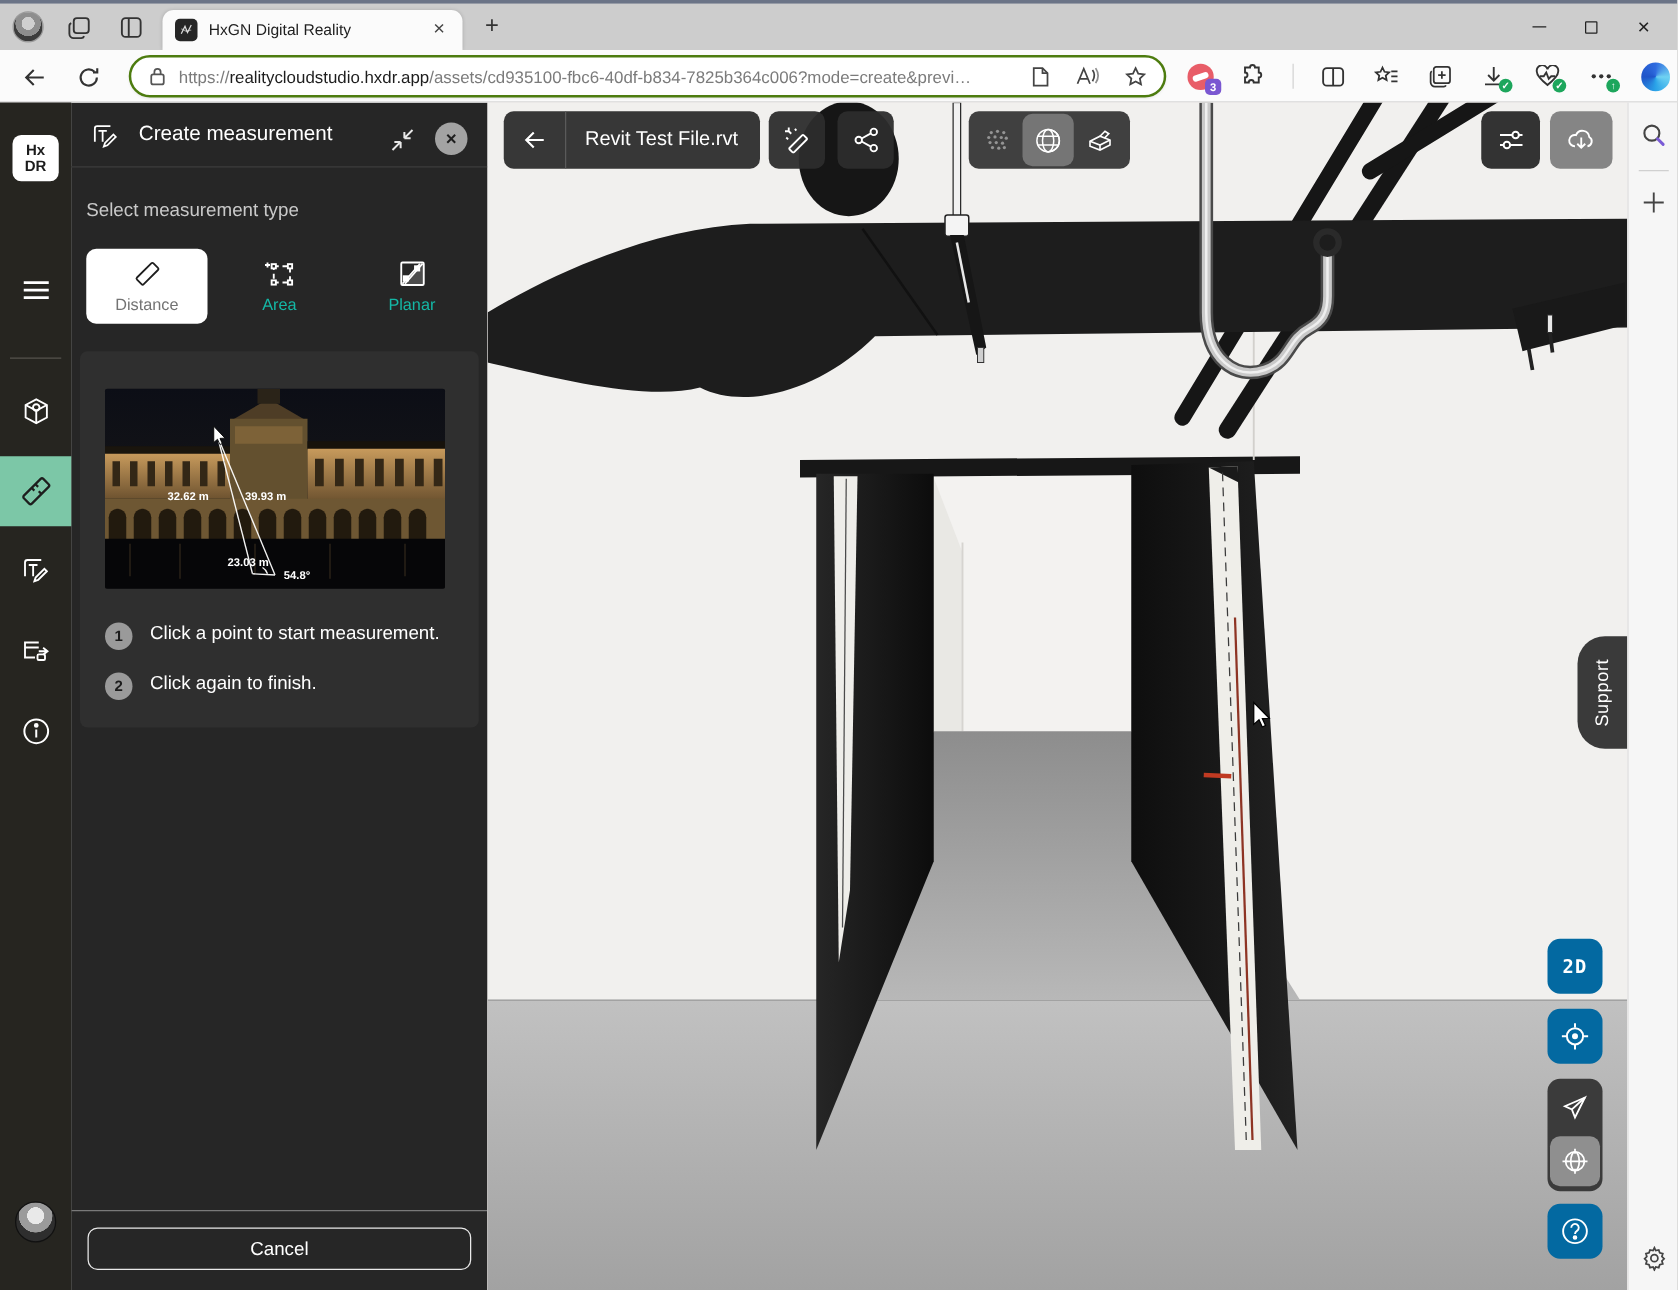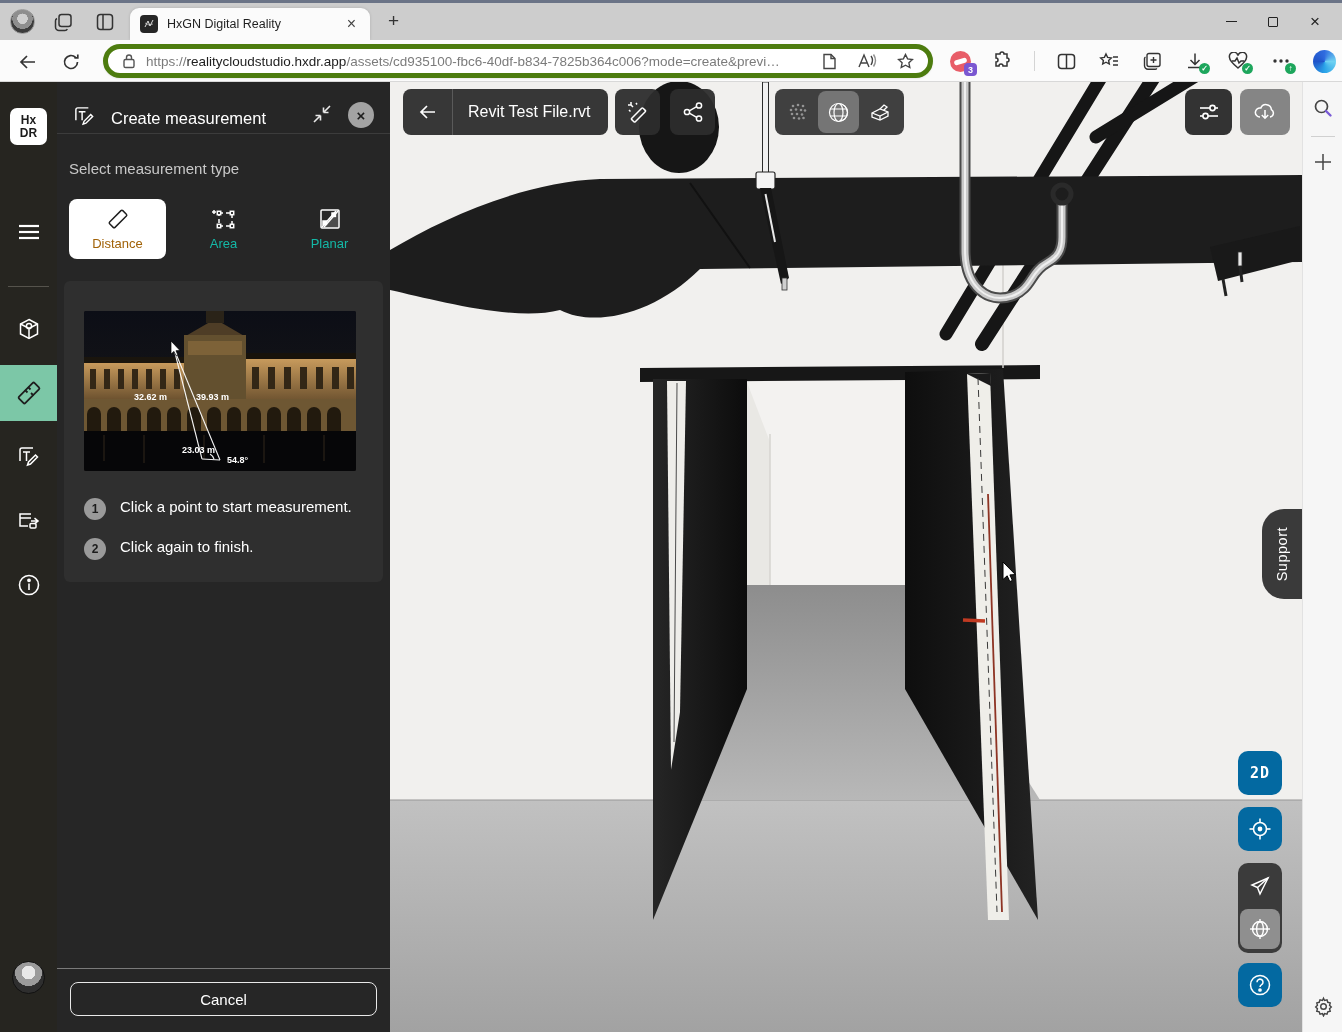--- a/index.html
+++ b/index.html
@@ -20,21 +20,21 @@
   .tab-close { color:#444; font-size:16px; line-height:1; padding:2px 4px; }
   .new-tab { position:absolute; left:384px; top:7px; font-size:19px; color:#333; font-weight:400; padding:0 4px;}
   .win-controls { position:absolute; right:6px; top:0; height:37px; display:flex; align-items:center; }
   .win-btn { width:42px; height:30px; display:flex; align-items:center; justify-content:center; color:#222; }
   .glyph-min { width:11px; height:1.5px; background:#222; }
   .glyph-max { width:10px; height:10px; border:1.4px solid #222; border-radius:1px;}
   .glyph-close { font-size:17px; line-height:1; }
 
   .toolbar { position:relative; height:42px; background:#fbfbfb; border-bottom:1px solid #d8d8d8; display:flex; align-items:center;}
   .nav-btn { position:absolute; top:9px; width:26px; height:26px; display:flex; align-items:center; justify-content:center;}
-  .url-pill { position:absolute; left:103px; top:4px; width:830px; height:34px; background:#fff; border:5px solid #4d7c0f;
+  .url-pill { position:absolute; left:103px; top:4px; width:830px; height:34px; background:#fff; border:2px solid #4d7c0f;
       border-radius:17px; box-shadow:0 1px 2px rgba(0,0,0,.07); display:flex; align-items:center; padding:0 14px;justify-content:space-between; }
   .url-text { font-size:13.5px; white-space:nowrap; overflow:hidden; flex:1; margin-left:10px; }
   .url-text .dim { color:#7b7b7b; } .url-text .main { color:#1d1d1d; }
   .pill-icons { display:flex; gap:20px; align-items:center; margin-left:8px; }
   .tb-right { position:absolute; right:6px; top:0; height:42px; display:flex; gap:19px; align-items:center; }
   .ricon { position:relative; width:24px; height:24px; display:flex; align-items:center; justify-content:center; }
   .ext-red { width:21px; height:21px; border-radius:50%; background:#e85d68; position:relative;}
   .ext-red::after{content:"";position:absolute;left:4px;top:8px;width:13px;height:5px;background:#fff;border-radius:3px;transform:rotate(-18deg);}
   .badge-purple { position:absolute; right:-5px; bottom:-3px; min-width:13px; height:13px; background:#7a57d1; color:#fff;
       font-size:9px; font-weight:bold; border-radius:4px; display:flex; align-items:center; justify-content:center; padding:0 2px;}
@@ -50,28 +50,28 @@
   .rail-item { position:absolute; left:0; width:57px; height:56px; display:flex; align-items:center; justify-content:center; }
   .rail-logo { position:absolute; left:10px; top:26px; width:37px; height:37px; background:#fff; border-radius:7px;
       display:flex; flex-direction:column; align-items:center; justify-content:center; font-weight:bold; font-size:12px; color:#1c1c1c; line-height:1.05;}
   .rail-div { position:absolute; left:8px; right:8px; top:204px; height:1px; background:#55534c; }
   .rail-active { background:#7cc7a7; }
   .rail-avatar { position:absolute; left:12px; top:879px; width:33px; height:33px; border-radius:50%;
       background:radial-gradient(circle at 50% 34%, #e9e9e9 0 26%, #9b9b9b 27% 52%, #2e2e2e 53% 100%); border:1px solid #111;}
 
   
   .panel { width:333px; background:#262626; color:#fff; display:flex; flex-direction:column; flex:none; }
-  .panel-head { height:52px; display:flex; align-items:flex-end; padding:5px 16px; border-bottom:1px solid #3c3c3c; flex:none;}
+  .panel-head { height:52px; display:flex; align-items:flex-start; padding:16px 16px; border-bottom:1px solid #3c3c3c; flex:none;}
   .panel-title { font-size:16.5px; color:#fff; flex:1; margin-left:15px; }
   .icon-btn { width:28px; height:28px; display:flex; align-items:center; justify-content:center; }
   .close-circle { width:26px; height:26px; border-radius:50%; background:#a3a3a3; color:#1e1e1e; display:flex; align-items:center; justify-content:center; font-size:15px; font-weight:bold; margin-left:12px;}
   .section-label { font-size:15px; color:#c9c9c9; margin:26px 12px 0 12px; }
   .type-row { display:flex; gap:9px; margin:22px 12px 0 12px; }
   .type-card { width:97px; height:60px; border-radius:8px; display:flex; flex-direction:column; align-items:center; justify-content:center; gap:6px; font-size:13px; color:#14b8a6;}
-  .type-card.sel { background:#fff; color:#a16207; }
+  .type-card.sel { background:#fff; color:#737373; }
   .desc-card { margin:22px 7px 0 7px; background:#2f2f2f; border-radius:6px; padding:15px 20px 22px 20px; }
   .desc-text { font-size:15px; line-height:1.5; color:#f0f0f0; }
   .example-img { margin-top:15px; width:272px; height:160px; border-radius:2px; overflow:hidden; background:#0a0a10;}
   .steps { margin-top:24px; display:flex; flex-direction:column; gap:15px; }
   .step { display:flex; gap:14px; align-items:flex-start; }
   .step-badge { flex:none; width:22px; height:22px; border-radius:50%; background:#9a9a9a; color:#1c1c1c; font-size:12px; font-weight:bold; display:flex; align-items:center; justify-content:center; margin-top:3px;}
   .step-text { font-size:15px; line-height:1.55; color:#ffffff; }
   .panel-spacer { flex:1; }
   .panel-bottom { border-top:1px solid #7a7a7a; padding:13px 13px 16px 13px; }
   .cancel-btn { width:100%; height:34px; background:transparent; border:1px solid #e9e9e9; border-radius:8px; color:#fff; font-size:15px; font-family:"Liberation Sans",sans-serif;}

